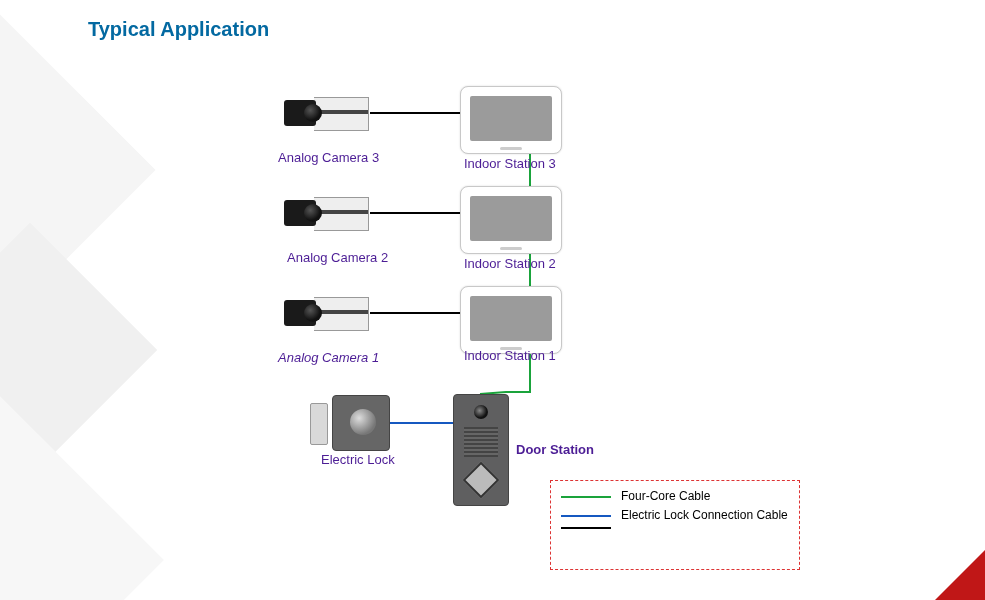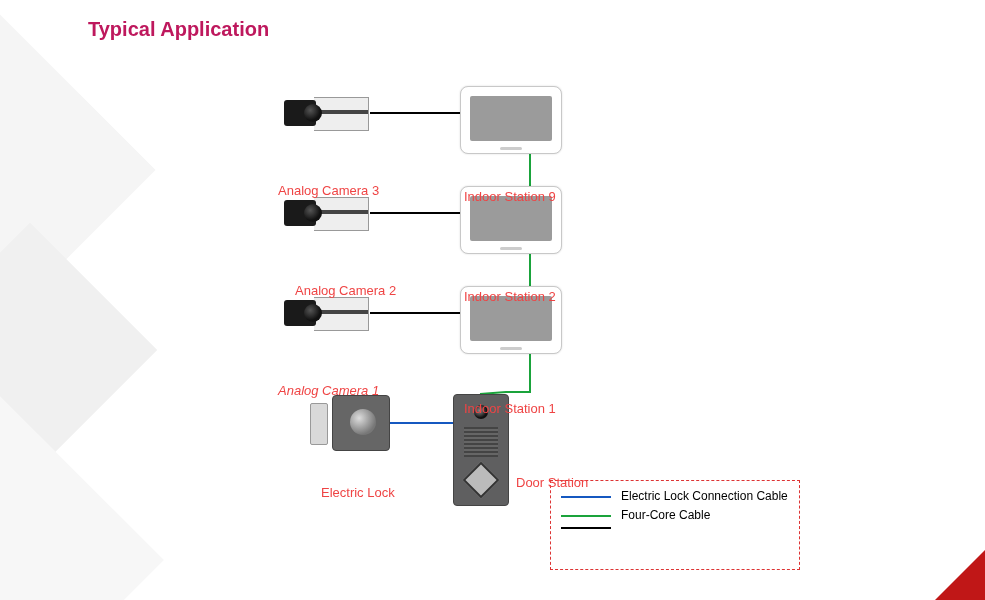--- a/index.html
+++ b/index.html
@@ -18,29 +18,28 @@
     background: #f5f5f5;
     transform: rotate(45deg);
     z-index: 0;
   }
   .title {
     position: absolute;
     left: 88px;
     top: 18px;
     font-weight: 900;
     font-size: 20px;
-    color: #be185d;
+    color: #0369a1;
     z-index: 2;
   }
   .label {
     position: absolute;
     font-size: 13px;
-    color: #ef4444;
+    color: #4c1d95;
     z-index: 3;
-    margin-top: 33px;
   }
   svg.wiring {
     position: absolute;
     left: 0; top: 0;
     width: 985px; height: 600px;
     z-index: 1;
   }
   
   .camera {
     position: absolute;
@@ -223,63 +222,63 @@
 </svg>
 
 <div class="camera" style="left:284px; top:91px;">
   <div class="body"></div>
     <div class="stripe"></div>
     <div class="lens"></div>
 </div>
 <div class="label" style="left:278px; top:150px;">Analog Camera 3</div>
 
 <div class="indoor" style="left:460px; top:86px;"></div>
-<div class="label" style="left:464px; top:156px;">Indoor Station 9</div>
+<div class="label" style="left:464px; top:156px;">Indoor Station 3</div>
 
 <div class="camera" style="left:284px; top:191px;">
   <div class="body"></div>
     <div class="stripe"></div>
     <div class="lens"></div>
 </div>
-<div class="label" style="left:295px; top:250px;">Analog Camera 2</div>
+<div class="label" style="left:287px; top:250px;">Analog Camera 2</div>
 
 <div class="indoor" style="left:460px; top:186px;"></div>
 <div class="label" style="left:464px; top:256px;text-align:center;">Indoor Station 2</div>
 
 <div class="camera" style="left:284px; top:291px;">
   <div class="body"></div>
     <div class="stripe"></div>
     <div class="lens"></div>
 </div>
 <div class="label" style="left:278px; top:350px;font-style:italic;">Analog Camera 1</div>
 
 <div class="indoor" style="left:460px; top:286px;"></div>
-<div class="label" style="left:464px; top:368px;">Indoor Station 1</div>
+<div class="label" style="left:464px; top:348px;">Indoor Station 1</div>
 
 <div class="door-station">
   <div class="cam"></div>
     <div class="grill"></div>
     <div class="btn"></div>
 </div>
-<div class="label" style="left:516px; top:442px;">Door Station</div>
+<div class="label" style="left:516px; top:442px;font-weight:bold;">Door Station</div>
 
 <div class="lock">
   <div class="barrel"></div>
     <div class="body"></div>
     <div class="knob"></div>
 </div>
 <div class="label" style="left:321px; top:452px;">Electric Lock</div>
 
 <div class="legend">
+  <div class="legend-row">
+    <span class="swatch" style="border-top-color:#1aa33b"></span>
+    <span class="txt">Four-Core Cable</span>
+  </div>
   <div class="legend-row">
     <span class="swatch" style="border-top-color:#1558c0"></span>
     <span class="txt">Electric Lock Connection Cable</span>
   </div>
   <div class="legend-row">
-    <span class="swatch" style="border-top-color:#1aa33b"></span>
-    <span class="txt">Four-Core Cable</span>
-  </div>
-  <div class="legend-row">
     <span class="swatch" style="border-top-color:#000000"></span>
   </div>
 </div>
 
 <div class="red-accent"></div>
 
 </body></html>

